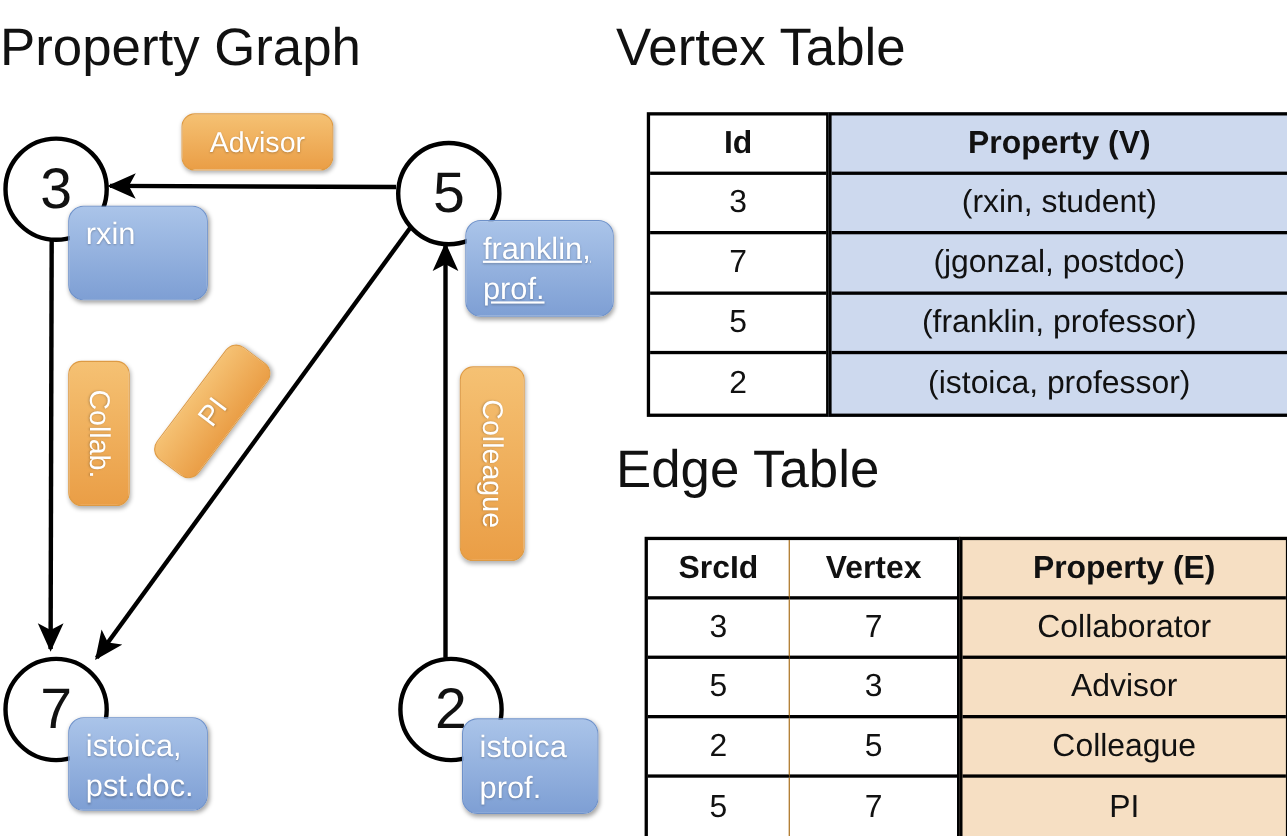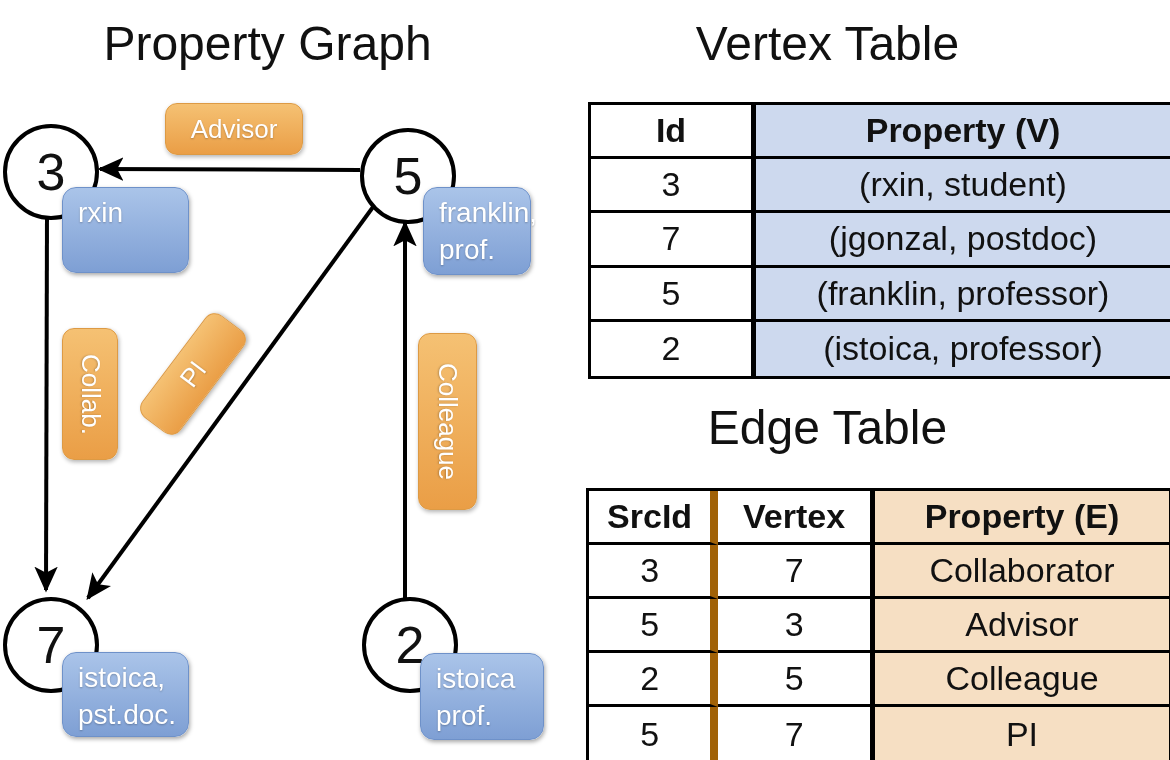--- a/index.html
+++ b/index.html
@@ -5,21 +5,21 @@
   html,body { margin:0; padding:0; }
   body {
     width:1170px; height:760px; position:relative; overflow:hidden;
     background:#ffffff;
     font-family:"Liberation Sans", sans-serif;
     color:#111;
   }
 
   
   .big-title {
-    position:absolute; text-align:center;
+    position:absolute; 
     font-size:48px; font-weight:400; letter-spacing:0px; color:#111;
   }
 
   
   .node {
     position:absolute; width:88px; height:88px;
     border:4px solid #000; border-radius:50%;
     background:#fff; z-index:3;
     display:flex; align-items:center; justify-content:center;
     font-size:52px; font-weight:400;
@@ -56,26 +56,26 @@
   #graph-edges { position:absolute; left:0; top:0; z-index:2; }
 
   
   .grid-table {
     position:absolute; border:3px solid #000;
     display:grid; grid-template-rows:repeat(5, 1fr);
     background:#fff;
   }
   .cell {
     display:flex; align-items:center; justify-content:center;
-    font-size:34px; color:#111;
+    font-size:29px; color:#111;
     border-bottom:3px solid #000;
   }
   .cell.last { border-bottom:none; }
   .cell.th { font-weight:bold; }
-  .cell.vsep { border-right:8px solid #a16207; }
+  .cell.vsep { border-right:1px solid #a16207; }
 
   #vertex-id-table    { left:588px; top:102px; width:160px; height:271px; }
   #vertex-prop-table  { left:753px; top:102px; width:414px; height:271px; background:#cdd9ee; }
   #edge-srcdst-table  { left:586px; top:488px; width:281px; height:270px; grid-template-columns:46% 54%; }
   #edge-prop-table    { left:872px; top:488px; width:294px; height:270px; background:#f6dfc3; }
 </style>
 </head>
 <body>
 
 <div class="big-title" style="left:0; top:16px; width:535px;">Property Graph</div>
@@ -93,21 +93,21 @@
 </svg>
 
 <div class="node" style="left:3px;   top:124px;">3</div>
 <div class="node" style="left:360px; top:128px;">5</div>
 <div class="node" style="left:3px;   top:597px;">7</div>
 <div class="node" style="left:362px; top:597px;">2</div>
 
 <div class="vbox" style="left:62px;  top:187px; width:127px; height:86px;">
   <div>rxin</div>
 </div>
-<div class="vbox" style="left:423px; top:187px; width:108px; height:88px;">
+<div class="vbox" style="left:423px; top:200px; width:135px; height:88px;text-decoration:underline;">
   <div>franklin,</div>
   <div>prof.</div>
 </div>
 <div class="vbox" style="left:62px;  top:652px; width:127px; height:85px;">
   <div>istoica,</div>
   <div>pst.doc.</div>
 </div>
 <div class="vbox" style="left:420px; top:653px; width:124px; height:87px;">
   <div>istoica</div>
   <div>prof.</div>

